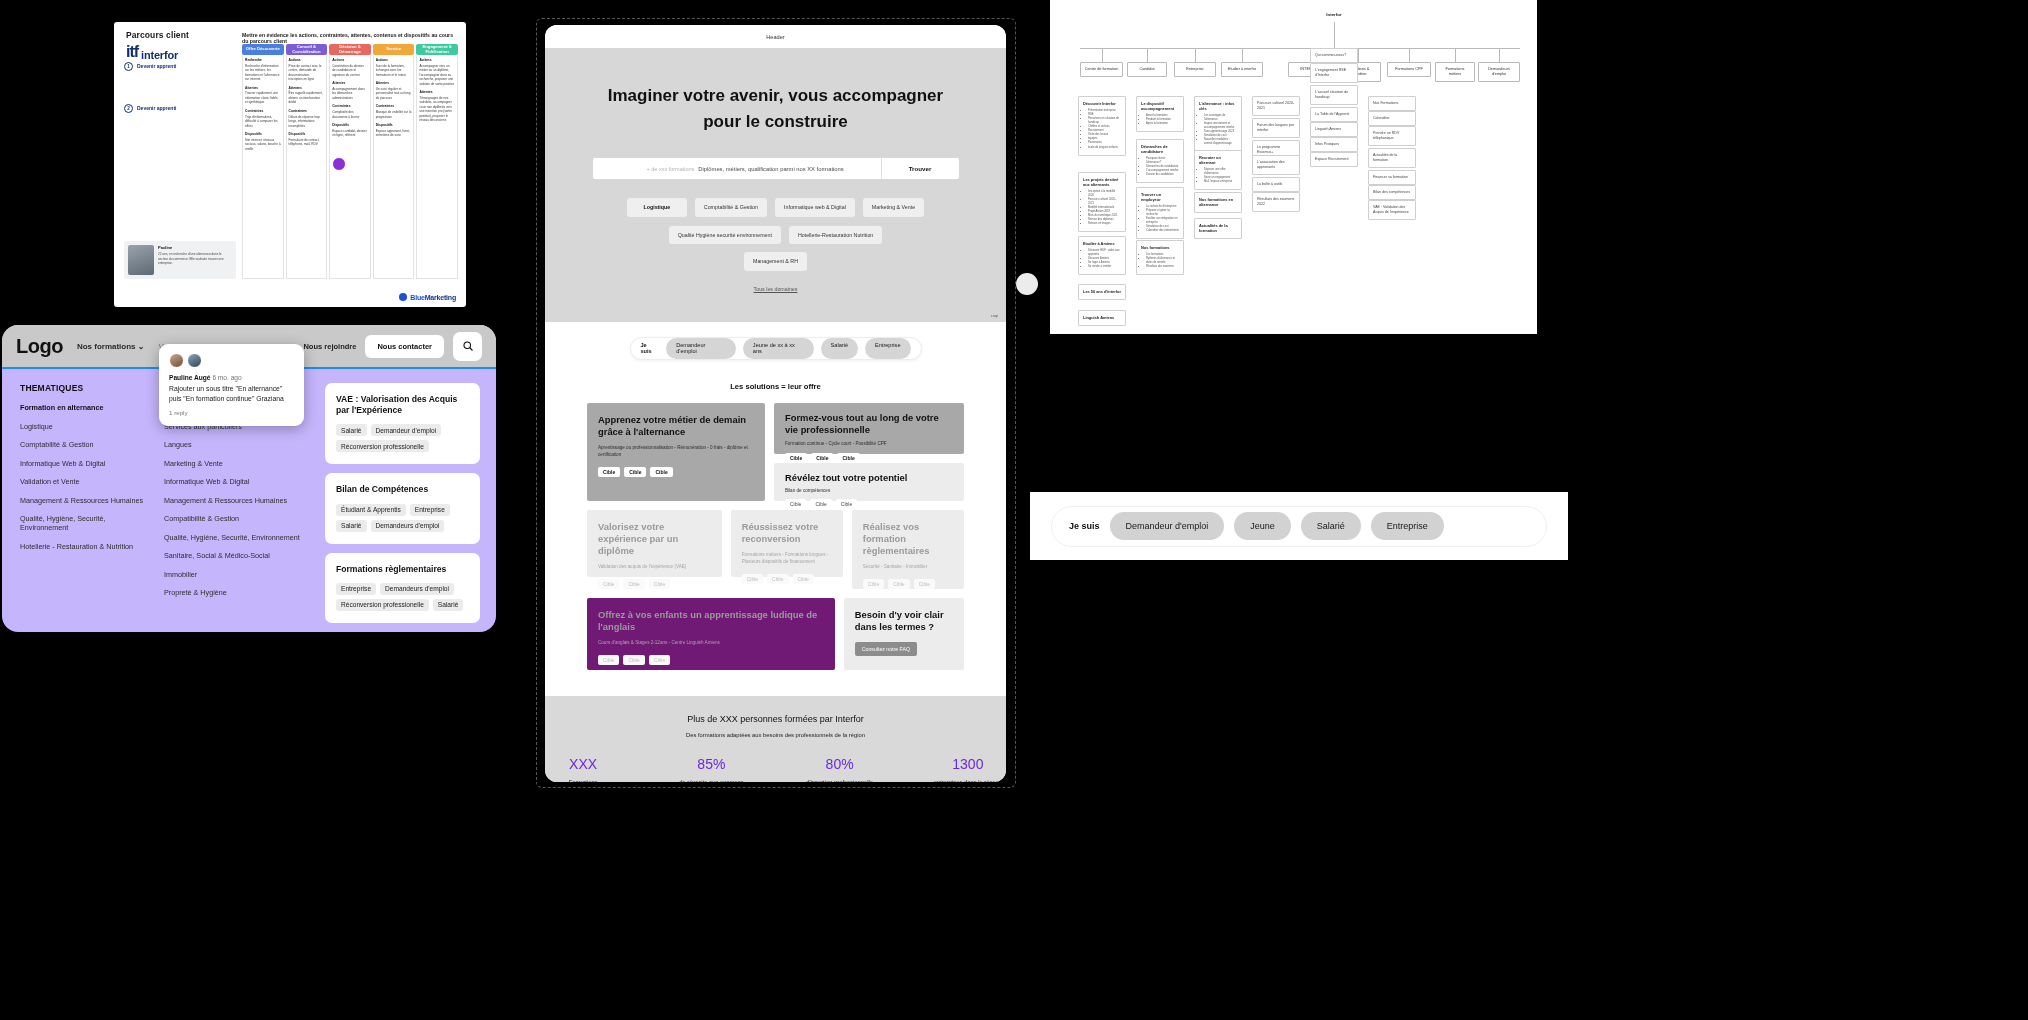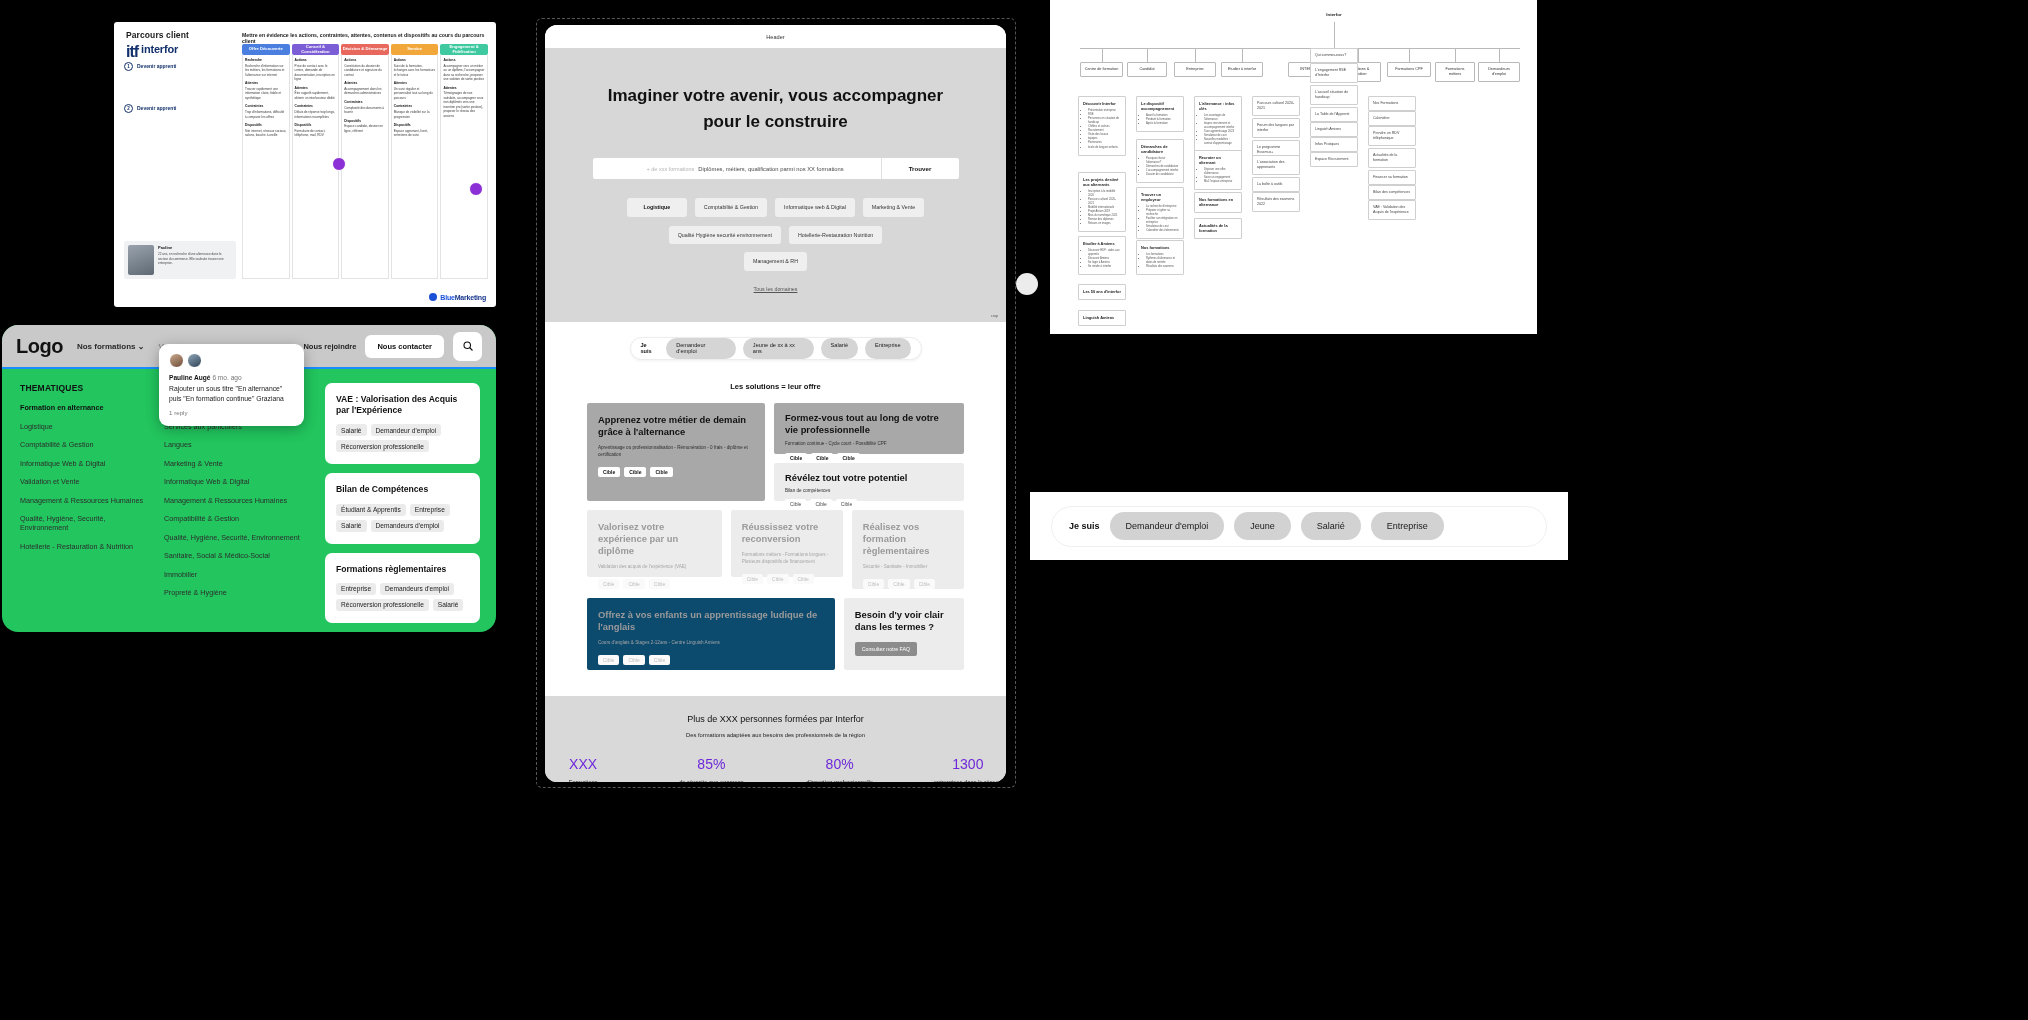--- a/index.html
+++ b/index.html
@@ -6,26 +6,26 @@
   html, body {
     width: 2028px; height: 1020px;
     background: #000;
     font-family: "Liberation Sans", sans-serif;
     overflow: hidden;
   }
   #stage { position: relative; width: 2028px; height: 1020px; background: #000; }
 
   
   .journey {
-    position: absolute; left: 114px; top: 22px; width: 382px; height: 285px;
+    position: absolute; left: 114px; top: 22px; width: 352px; height: 285px;
     background: #fff; border-radius: 3px; overflow: hidden;
   }
   .j-head { padding: 8px 10px 2px 12px; }
   .j-title { font-size: 8.5px; font-weight: 700; color: #1a1a1a; letter-spacing: .1px; }
-  .j-logo { display: flex; align-items: flex-start; gap: 3px; margin-top: 3px; }
+  .j-logo { display: flex; align-items: flex-end; gap: 3px; margin-top: 3px; }
   .j-logo-mark { font-size: 16px; font-weight: 800; color: #12306b; letter-spacing: -1px; }
   .j-logo-text { font-size: 11px; font-weight: 700; color: #12306b; letter-spacing: -.2px; }
   .j-sub {
     position: absolute; left: 128px; top: 10px; right: 10px;
     font-size: 5.2px; font-weight: 700; color: #222;
   }
   .j-grid { position: absolute; left: 128px; top: 22px; right: 8px; bottom: 28px; display: flex; gap: 2px; }
   .j-col { flex: 1; display: flex; flex-direction: column; }
   .j-colhead {
     height: 11px; border-radius: 2px; color: #fff; font-size: 4.2px; font-weight: 700;
@@ -59,21 +59,21 @@
   .j-foot-text { font-size: 7px; font-weight: 700; color: #1a4fd6; letter-spacing: -.2px; }
   .j-foot-text i { font-style: normal; color: #16358c; }
   .j-avatar {
     position: absolute; width: 14px; height: 14px; border-radius: 50%;
     background: #8b2fd6; border: 1.5px solid #fff;
   }
 
   
   .browser {
     position: absolute; left: 2px; top: 325px; width: 494px; height: 307px;
-    background: #22c55e; border-radius: 16px; overflow: hidden;
+    background: #c4b5fd; border-radius: 16px; overflow: hidden;
     box-shadow: 0 2px 10px rgba(0,0,0,.25);
   }
   .b-header {
     height: 44px; background: #c9c9c9; display: flex; align-items: center;
     padding: 0 14px; gap: 14px; border-bottom: 2px solid #1a8cff;
   }
   .b-logo { font-size: 20px; font-weight: 800; color: #111; letter-spacing: -.5px; }
   .b-nav { display: flex; align-items: center; gap: 14px; font-size: 8px; color: #2a2a2a; font-weight: 600; }
   .b-nav .muted { color: #757575; font-weight: 500; }
   .b-right { margin-left: auto; display: flex; align-items: center; gap: 9px; }
@@ -162,21 +162,21 @@
   .p-persona-pill {
     background: #d5d5d5; border-radius: 11px; padding: 4.5px 10px;
     font-size: 5.6px; color: #1a1a1a;
   }
   .p-sectitle { text-align: center; font-size: 7.6px; font-weight: 600; color: #111; margin-top: 22px; }
 
   .p-grid { padding: 12px 42px 0; }
   .p-row { display: flex; gap: 9px; margin-bottom: 9px; }
   .card-dark { background: #a8a8a8; }
   .card-mid { background: #ececec; }
-  .card-light { background: #0c4a6e; }
+  .card-light { background: #701a75; }
   .card {
     border-radius: 2px; padding: 11px 11px 28px; position: relative;
   }
   .card h3 { font-size: 9.4px; font-weight: 600; line-height: 1.3; color: #111; }
   .card.muted h3 { color: #9a9a9a; }
   .card p { font-size: 4.6px; color: #2e2e2e; line-height: 1.45; margin-top: 7px; }
   .card.muted p { color: #a6a6a6; }
   .cibles { display: flex; gap: 4px; margin-top: 8px; }
   .cible {
     background: #fff; border-radius: 2px; padding: 2px 5px;

